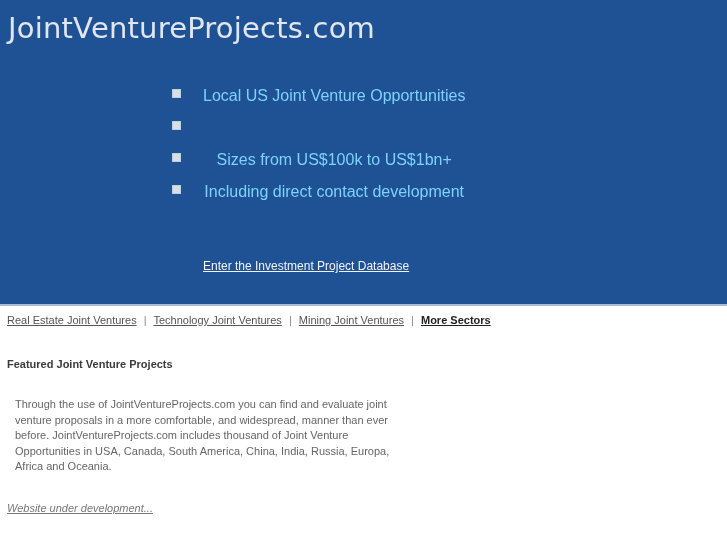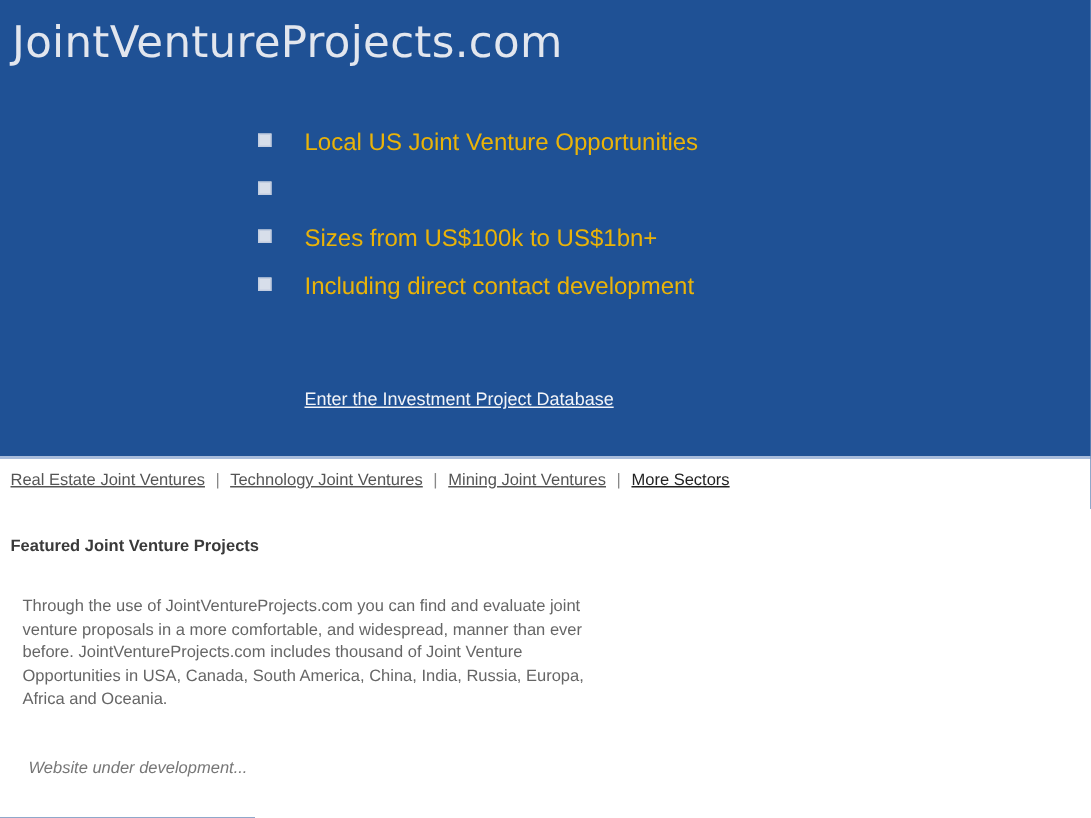--- a/index.html
+++ b/index.html
@@ -16,20 +16,21 @@
   }
 
   
   #hero {
     position: relative;
     width: 727px;
     height: 306px;
     background: #1F5195;
     box-sizing: border-box;
     border-bottom: 2px solid #A8BCDC;
+    text-align: center;
   }
 
   #site-title {
     position: absolute;
     left: 8px;
     top: 11px;
     font-family: "DejaVu Sans", sans-serif;
     font-size: 29px;
     font-weight: 400;
     letter-spacing: 0.2px;
@@ -44,21 +45,21 @@
     top: 84px;
     margin: 0;
     padding: 0;
     list-style: none;
   }
   #feature-list li {
     position: relative;
     height: 32px;
     line-height: 23px;
     padding-left: 31px;
-    color: #eab308;
+    color: #7dd3fc;
     font-size: 16px;
     white-space: nowrap;
   }
   #feature-list li .bullet-square {
     position: absolute;
     left: 0px;
     top: 5px;
     width: 9px;
     height: 9px;
     background: #D7DEEA;
@@ -89,21 +90,21 @@
     font-size: 11px;
     color: #444444;
     white-space: nowrap;
   }
   #sector-nav .nav-link {
     color: #555555;
     text-decoration: underline;
     cursor: pointer;
   }
   #sector-nav .nav-link.strong {
-    font-weight: normal;
+    font-weight: bold;
     color: #222222;
   }
   #sector-nav .nav-sep {
     color: #888888;
     padding: 0 4px;
   }
 
   
   #content {
     position: absolute;
@@ -120,26 +121,27 @@
   }
   #content-paragraph {
     margin: 8px;
     padding-top: 18px;
     font-size: 11px;
     color: #666666;
     line-height: 15.5px;
     width: 400px;
   }
   #content-note {
-    margin: 12px;
+    margin: 0;
     padding-top: 18px;
     font-size: 11px;
     font-style: italic;
     color: #777777;
     line-height: 15px;
+    text-decoration: underline;
   }
 </style>
 </head>
 <body>
 
 <div id="hero">
 
   <div id="site-title">JointVentureProjects.com</div>
 
   <ul id="feature-list">

